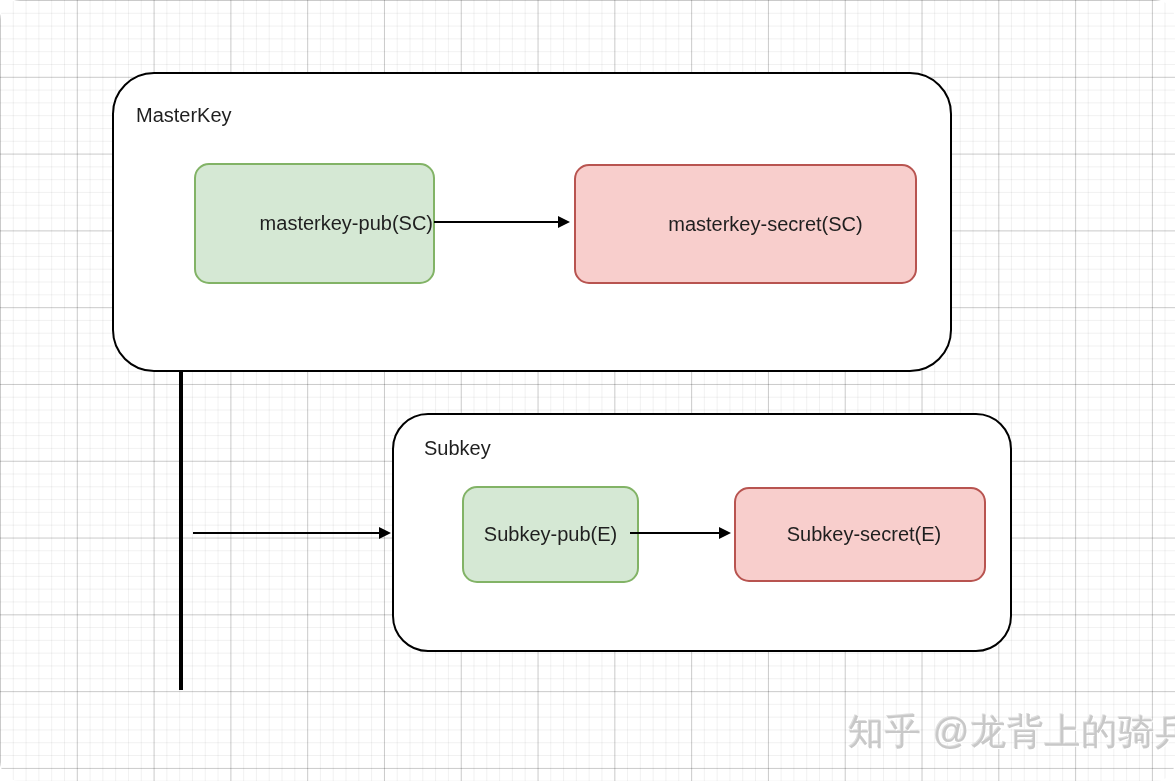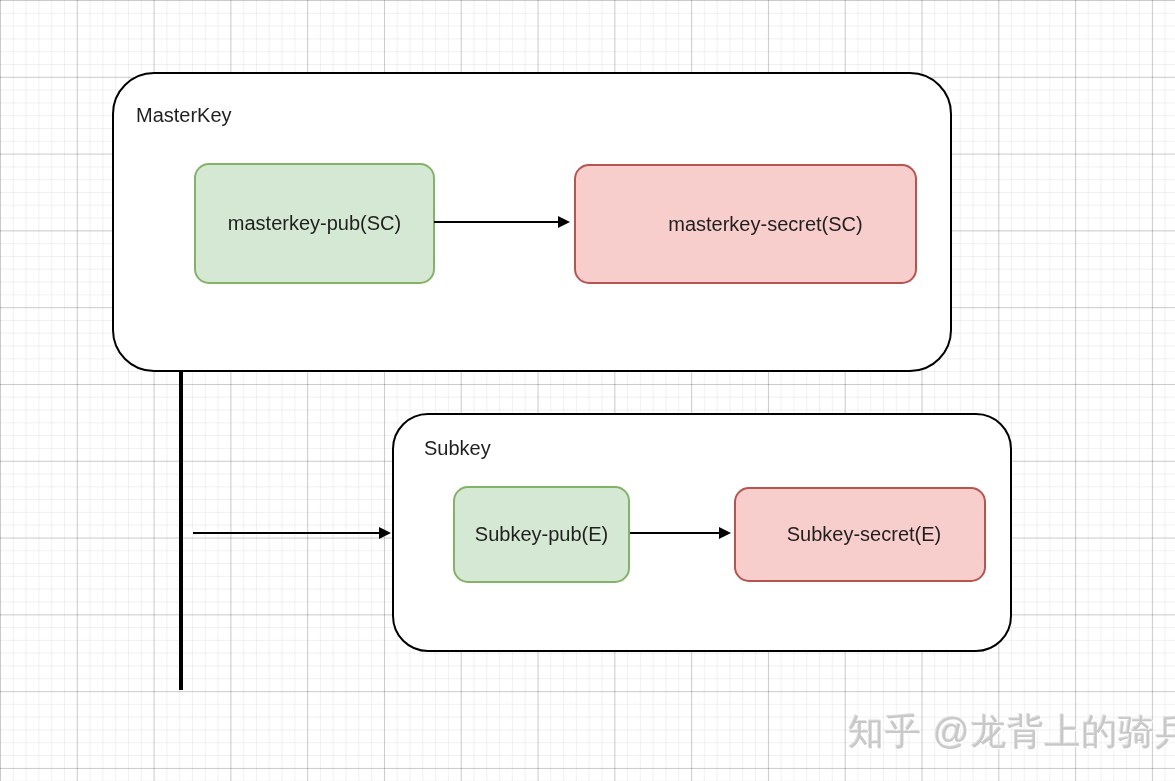--- a/index.html
+++ b/index.html
@@ -9,20 +9,21 @@
     height: 781px;
     overflow: hidden;
     font-family: "Liberation Sans", sans-serif;
     background-color: #ffffff;
     background-image:
       linear-gradient(to right, rgba(0,0,0,0.16) 1px, transparent 1px),
       linear-gradient(to bottom, rgba(0,0,0,0.16) 1px, transparent 1px),
       linear-gradient(to right, rgba(0,0,0,0.055) 1px, transparent 1px),
       linear-gradient(to bottom, rgba(0,0,0,0.055) 1px, transparent 1px);
     background-size: 76.8px 76.8px, 76.8px 76.8px, 12.8px 12.8px, 12.8px 12.8px;
+    border-radius: 20px;
   }
   .connector-layer {
     position: absolute;
     left: 0; top: 0;
     width: 1175px; height: 781px;
     pointer-events: none;
     z-index: 3;
   }
   .connector-layer line { stroke: #000000; stroke-width: 2; }
   .connector-layer line.thick { stroke-width: 4; }
@@ -61,21 +62,21 @@
     justify-content: center;
   }
   .node-label {
     font-size: 20px;
     color: #1f1f1f;
     white-space: nowrap;
     text-align: center;
   }
   .node.mk-pub    { left:  80px; top:  89px; width: 241px; height: 121px; }
   .node.mk-secret { left: 460px; top:  90px; width: 343px; height: 120px; }
-  .node.sub-pub    { left:  59px; top:  71px; width: 177px; height:  97px; }
+  .node.sub-pub    { left:  68px; top:  71px; width: 177px; height:  97px; }
   .node.sub-secret { left: 340px; top:  72px; width: 252px; height:  95px; }
   .watermark {
     position: absolute;
     left: 822px;
     top: 708px;
     font-size: 36px;
     letter-spacing: 1px;
     white-space: nowrap;
     z-index: 4;
     text-shadow: 1px 1px 0 #ffffff, -1px -1px 0 #dedede;
@@ -94,21 +95,21 @@
       </marker>
     </defs>
     <line x1="434" y1="222" x2="558" y2="222" marker-end="url(#arrowhead)"></line>
     <line class="thick" x1="181" y1="372" x2="181" y2="690"></line>
     <line x1="193" y1="533" x2="379" y2="533" marker-end="url(#arrowhead)"></line>
     <line x1="630" y1="533" x2="719" y2="533" marker-end="url(#arrowhead)"></line>
   </svg>
 
   <div class="group masterkey">
     <div class="group-label">MasterKey</div>
-    <div class="node mk-pub" style="background-color: rgb(213, 232, 212); border-color: rgb(130, 179, 102);">
+    <div class="node mk-pub" style="background-color: rgb(213, 232, 212); border-color: rgb(130, 179, 102); justify-content: flex-end;">
       <span class="node-label">masterkey-pub(SC)</span>
     </div>
     <div class="node mk-secret" style="background-color: rgb(248, 206, 204); border-color: rgb(184, 84, 80); padding-left: 40px;">
       <span class="node-label">masterkey-secret(SC)</span>
     </div>
   </div>
 
   <div class="group subkey">
     <div class="group-label">Subkey</div>
     <div class="node sub-pub" style="background-color: rgb(213, 232, 212); border-color: rgb(130, 179, 102);">

